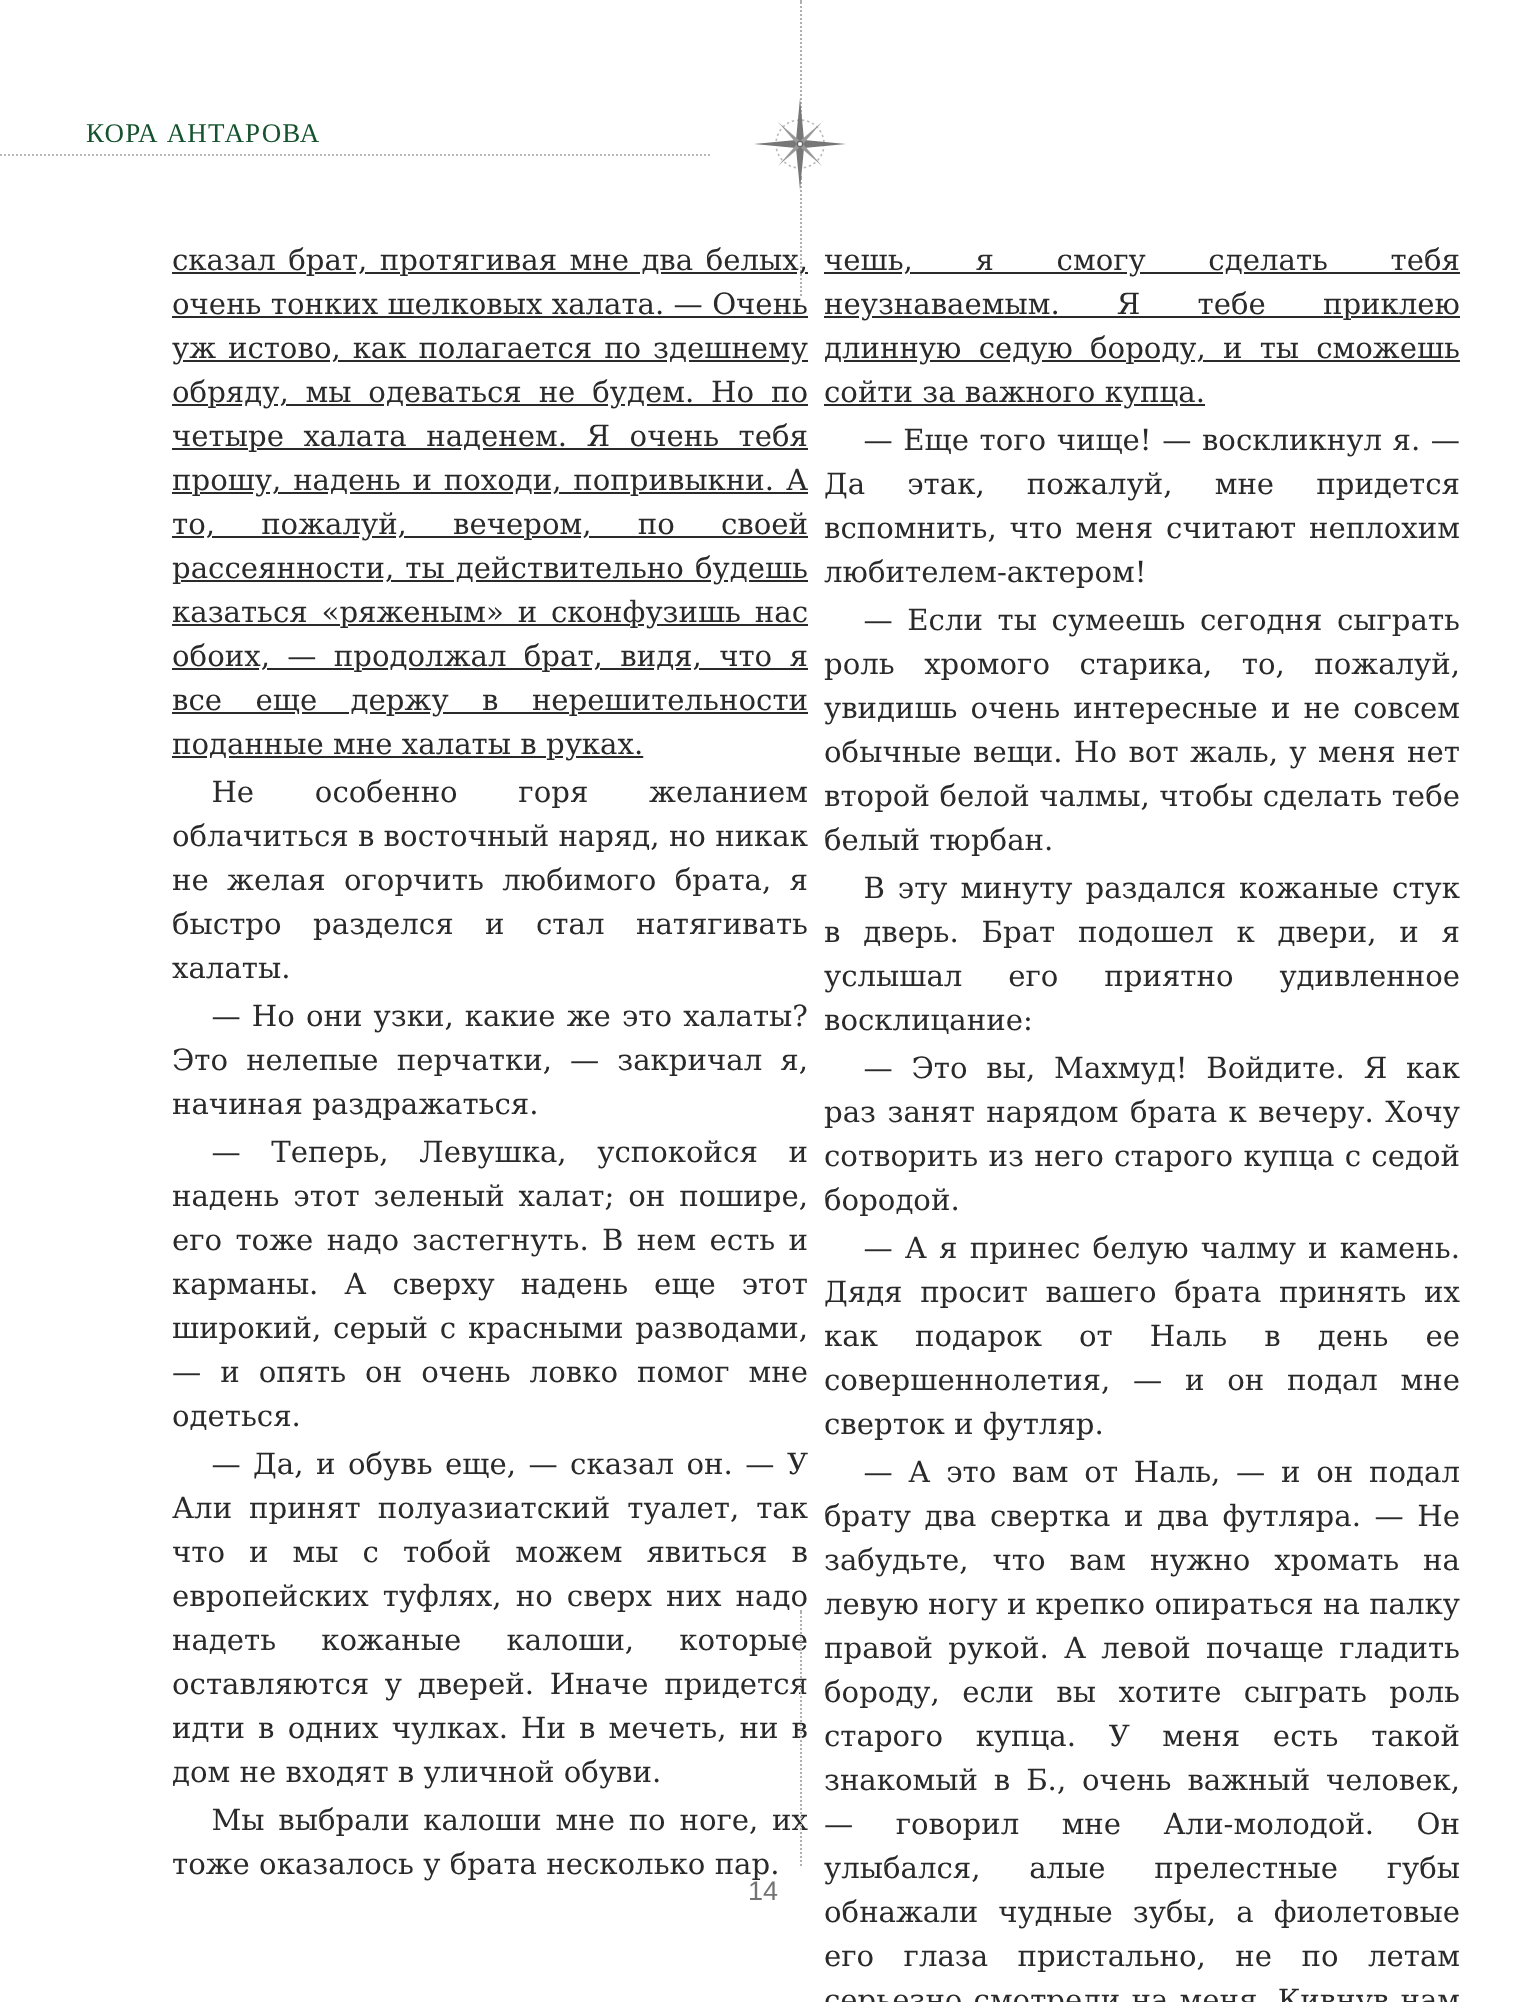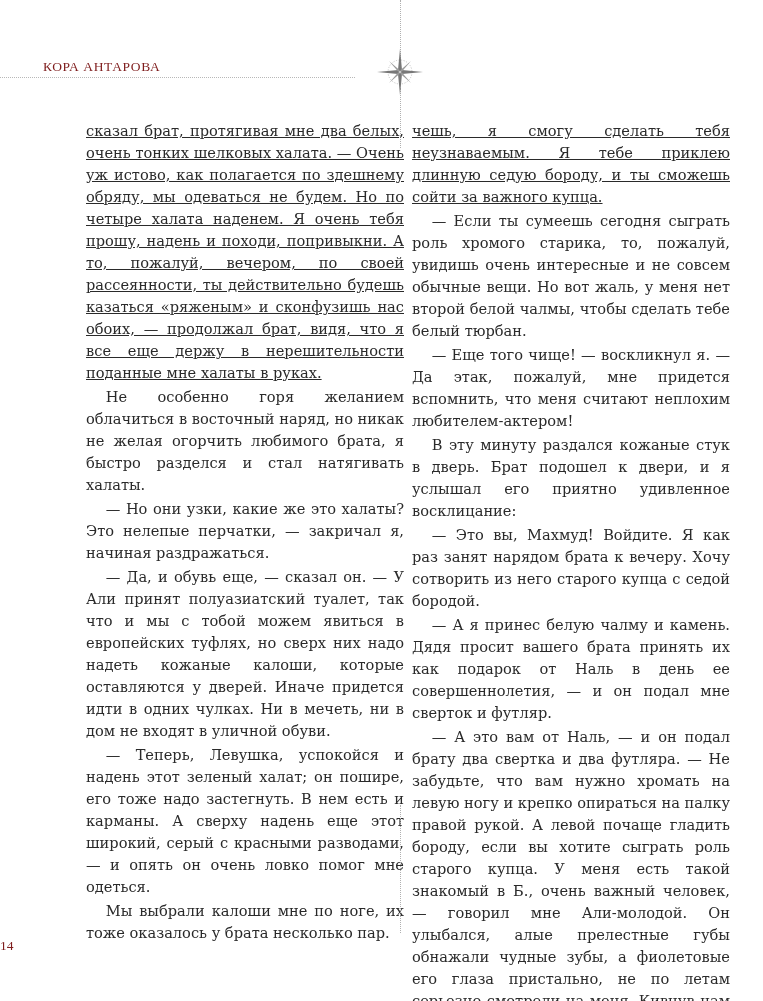--- a/index.html
+++ b/index.html
@@ -1,39 +1,39 @@
 <!DOCTYPE html>
 <html><head>
 <meta charset="utf-8">
 <style>
   html, body { margin: 0; padding: 0; background: #ffffff; }
   body { width: 763px; height: 1001px; position: relative; overflow: hidden;
          font-family: "DejaVu Serif", "Liberation Serif", serif; color: #2a2a2a; }
 
   .running-head { position: absolute; left: 43px; top: 59px;
-    font-family: "Liberation Serif", serif; font-size: 13.5px; letter-spacing: 0.6px; color: #7f1d1d; }
+    font-family: "Liberation Serif", serif; font-size: 13.5px; letter-spacing: 0.6px; color: #14532d; }
   .head-rule { position: absolute; left: 0; top: 77px; width: 355px; height: 0;
     border-top: 1px dotted #b8b8b8; }
 
   .gutter-line-top { position: absolute; left: 400px; top: 0; height: 60px; border-left: 1px dotted #b0b0b0; }
   .gutter-line-mid { position: absolute; left: 400px; top: 88px; height: 60px; border-left: 1px dotted #b0b0b0; }
   .gutter-line-bot { position: absolute; left: 400px; top: 805px; height: 128px; border-left: 1px dotted #b0b0b0; }
 
   .compass { position: absolute; left: 375px; top: 47px; width: 50px; height: 50px; }
 
   .column { position: absolute; top: 120px; width: 318px;
     font-size: 14.6px; line-height: 22.0px; text-align: justify; hyphens: manual; }
   .col-left { left: 86px; }
   .col-right { left: 412px; }
   .column p { margin: 0; text-indent: 1.35em; }
   .column p.cont { text-indent: 0; text-decoration: underline; }
   .column p + p { margin-top: 2px; }
 
-  .page-number { position: absolute; left: 0; width: 763px; top: 938px; text-align: left;
-    font-family: Liberation Serif, serif; font-size: 13.5px; color: #7f1d1d; }
+  .page-number { position: absolute; left: 0; width: 763px; top: 938px; text-align: center;
+    font-family: Liberation Sans, sans-serif; font-size: 13.5px; color: #737373; }
 </style>
 </head>
 <body>
 
 <div>
 
   <div class="running-head">КОРА АНТАРОВА</div>
   <div class="head-rule"></div>
 
   <div class="gutter-line-top"></div>
@@ -49,30 +49,30 @@
     <polygon points="36,14 26.5,25 25,25 25,23.5" fill="#999"></polygon>
     <polygon points="14,36 23.5,25 25,25 25,26.5" fill="#999"></polygon>
     <polygon points="36,36 25,26.5 25,25 26.5,25" fill="#999"></polygon>
     <circle cx="25" cy="25" r="1.3" fill="#fff" stroke="#666" stroke-width="0.6"></circle>
   </svg>
 
   <div class="column col-left">
     <p class="cont">сказал брат, протягивая мне два белых, очень тонких шелковых халата. — Очень уж истово, как полагается по здешнему обряду, мы одеваться не будем. Но по четыре халата наденем. Я очень тебя прошу, надень и походи, попривыкни. А то, пожалуй, вечером, по своей рассеянности, ты действительно будешь казаться «ряженым» и сконфузишь нас обоих, — продолжал брат, видя, что я все еще держу в нерешительности поданные мне халаты в руках.</p>
     <p>Не особенно горя желанием облачиться в восточный наряд, но никак не желая огорчить любимого брата, я быстро разделся и стал натягивать халаты.</p>
     <p>— Но они узки, какие же это халаты? Это нелепые перчатки, — закричал я, начиная раздражаться.</p>
+    <p>— Теперь, Левушка, успокойся и надень этот зеленый халат; он пошире, его тоже надо застегнуть. В нем есть и карманы. А сверху надень еще этот широкий, серый с красными разводами, — и опять он очень ловко помог мне одеться.</p>
     <p>— Да, и обувь еще, — сказал он. — У Али принят полуазиатский туалет, так что и мы с тобой можем явиться в европейских туфлях, но сверх них надо надеть кожаные калоши, которые оставляются у дверей. Иначе придется идти в одних чулках. Ни в мечеть, ни в дом не входят в уличной обуви.</p>
-    <p>— Теперь, Левушка, успокойся и надень этот зеленый халат; он пошире, его тоже надо застегнуть. В нем есть и карманы. А сверху надень еще этот широкий, серый с красными разводами, — и опять он очень ловко помог мне одеться.</p>
     <p>Мы выбрали калоши мне по ноге, их тоже оказалось у брата несколько пар.</p>
 
   </div>
 
   <div class="column col-right">
     <p class="cont">чешь, я смогу сделать тебя неузнаваемым. Я тебе приклею длинную седую бороду, и ты сможешь сойти за важного купца.</p>
+    <p>— Еще того чище! — воскликнул я. — Да этак, пожалуй, мне придется вспомнить, что меня считают неплохим любителем-актером!</p>
     <p>— Если ты сумеешь сегодня сыграть роль хромого старика, то, пожалуй, увидишь очень интересные и не совсем обычные вещи. Но вот жаль, у меня нет второй белой чалмы, чтобы сделать тебе белый тюрбан.</p>
-    <p>— Еще того чище! — воскликнул я. — Да этак, пожалуй, мне придется вспомнить, что меня считают неплохим любителем-актером!</p>
     <p>В эту минуту раздался кожаные стук в дверь. Брат подошел к двери, и я услышал его приятно удивленное восклицание:</p>
     <p>— Это вы, Махмуд! Войдите. Я как раз занят нарядом брата к вечеру. Хочу сотворить из него старого купца с седой бородой.</p>
     <p>— А я принес белую чалму и камень. Дядя просит вашего брата принять их как подарок от Наль в день ее совершеннолетия, — и он подал мне сверток и футляр.</p>
     <p>— А это вам от Наль, — и он подал брату два свертка и два футляра. — Не забудьте, что вам нужно хромать на левую ногу и крепко опираться на палку правой рукой. А левой почаще гладить бороду, если вы хотите сыграть роль старого купца. У меня есть такой знакомый в Б., очень важный человек, — говорил мне Али-молодой. Он улыбался, алые прелестные губы обнажали чудные зубы, а фиолетовые его глаза пристально, не по летам серьезно смотрели на меня. Кивнув нам головой и приложив, по восточному обычаю, руку ко лбу и сердцу, Али так же бесшумно скрылся, как и вошел.</p>
 
   </div>
 
   <div class="gutter-line-bot"></div>
 
   <div class="page-number">14</div>

